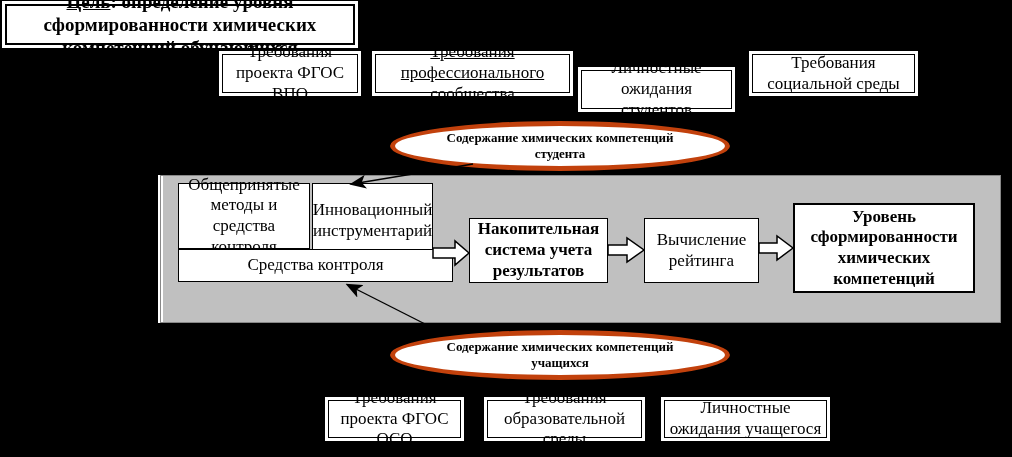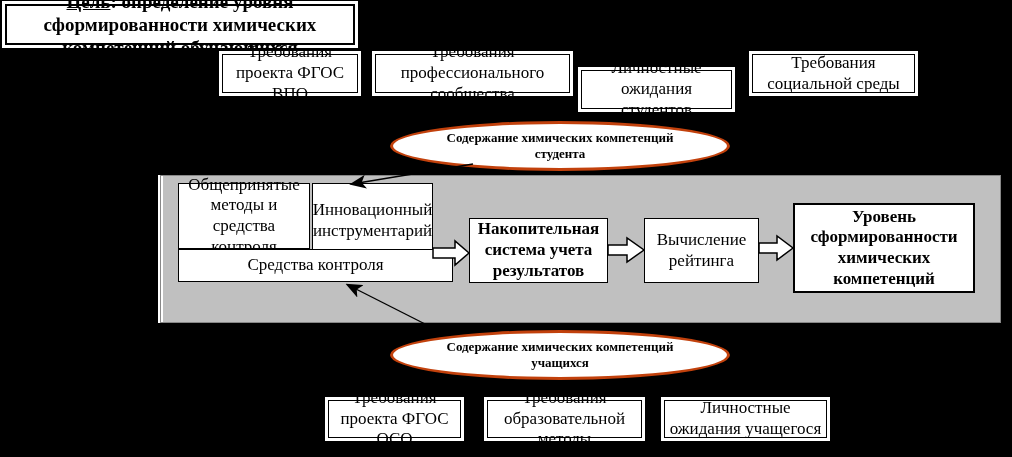--- a/index.html
+++ b/index.html
@@ -25,41 +25,41 @@
     font-weight:bold;font-size:19px;
     padding:2px 6px;
   }
   .goal-box .u{text-decoration:underline;}
   .panel{
     background:#c0c0c0;
     border:1px solid #888;
     box-shadow:2px 0 0 #fff inset, -2px 0 0 #fff;
   }
   .ellipse{
-    background:#fff;border:3px solid #c2410c;border-radius:50%;
+    background:#fff;border:5px solid #c2410c;border-radius:50%;
     display:flex;align-items:center;justify-content:center;
     text-align:center;font-weight:bold;font-size:13px;line-height:1.25;
   }
   .ellipse .inner{width:78%;}
   .lvl{border-width:2px;}
   svg.overlay{position:absolute;left:0;top:0;pointer-events:none;}
 </style>
 </head>
 <body>
 
 <div class="abs box goal-box halo" style="left:5px;top:4px;width:350px;height:41px;">
   <div>
     <span class="u">Цель</span><span>: определение уровня сформированности химических компетенций обучающихся</span>
   </div>
 </div>
 
 <div class="abs box halo" style="left:222px;top:54px;width:136px;height:39px;">
   <span>Требования проекта ФГОС ВПО</span>
 </div>
-<div class="abs box halo" style="left:375px;top:54px;width:195px;height:39px;">
+<div class="abs box halo" style="left:375px;top:54px;width:195px;height:39px;text-decoration:underline;">
   <span>Требования профессионального сообщества</span>
 </div>
 <div class="abs box halo" style="left:581px;top:70px;width:151px;height:39px;font-family:Liberation Serif, serif;">
   <span>Личностные ожидания студентов</span>
 </div>
 <div class="abs box halo" style="left:752px;top:54px;width:163px;height:39px;">
   <span>Требования социальной среды</span>
 </div>
 
 <div class="abs ellipse" style="left:390px;top:121px;width:340px;height:50px;">
@@ -88,21 +88,21 @@
 </div>
 
 <div class="abs ellipse" style="left:390px;top:330px;width:340px;height:50px;">
   <div class="inner">Содержание химических компетенций учащихся</div>
 </div>
 
 <div class="abs box halo" style="left:328px;top:400px;width:133px;height:38px;">
   <span>Требования проекта ФГОС ОСО</span>
 </div>
 <div class="abs box halo" style="left:487px;top:400px;width:155px;height:38px;">
-  <span>Требования образовательной методы</span>
+  <span>Требования образовательной среды</span>
 </div>
 <div class="abs box halo" style="left:664px;top:400px;width:163px;height:38px;">
   <span>Личностные ожидания учащегося</span>
 </div>
 
 <svg class="overlay" width="1012" height="457" viewBox="0 0 1012 457">
   <defs>
     <marker id="ah" markerWidth="12" markerHeight="10" refX="10" refY="5" orient="auto">
       <path d="M0,0 L12,5 L0,10 L3,5 z" fill="#000"></path>
     </marker>

